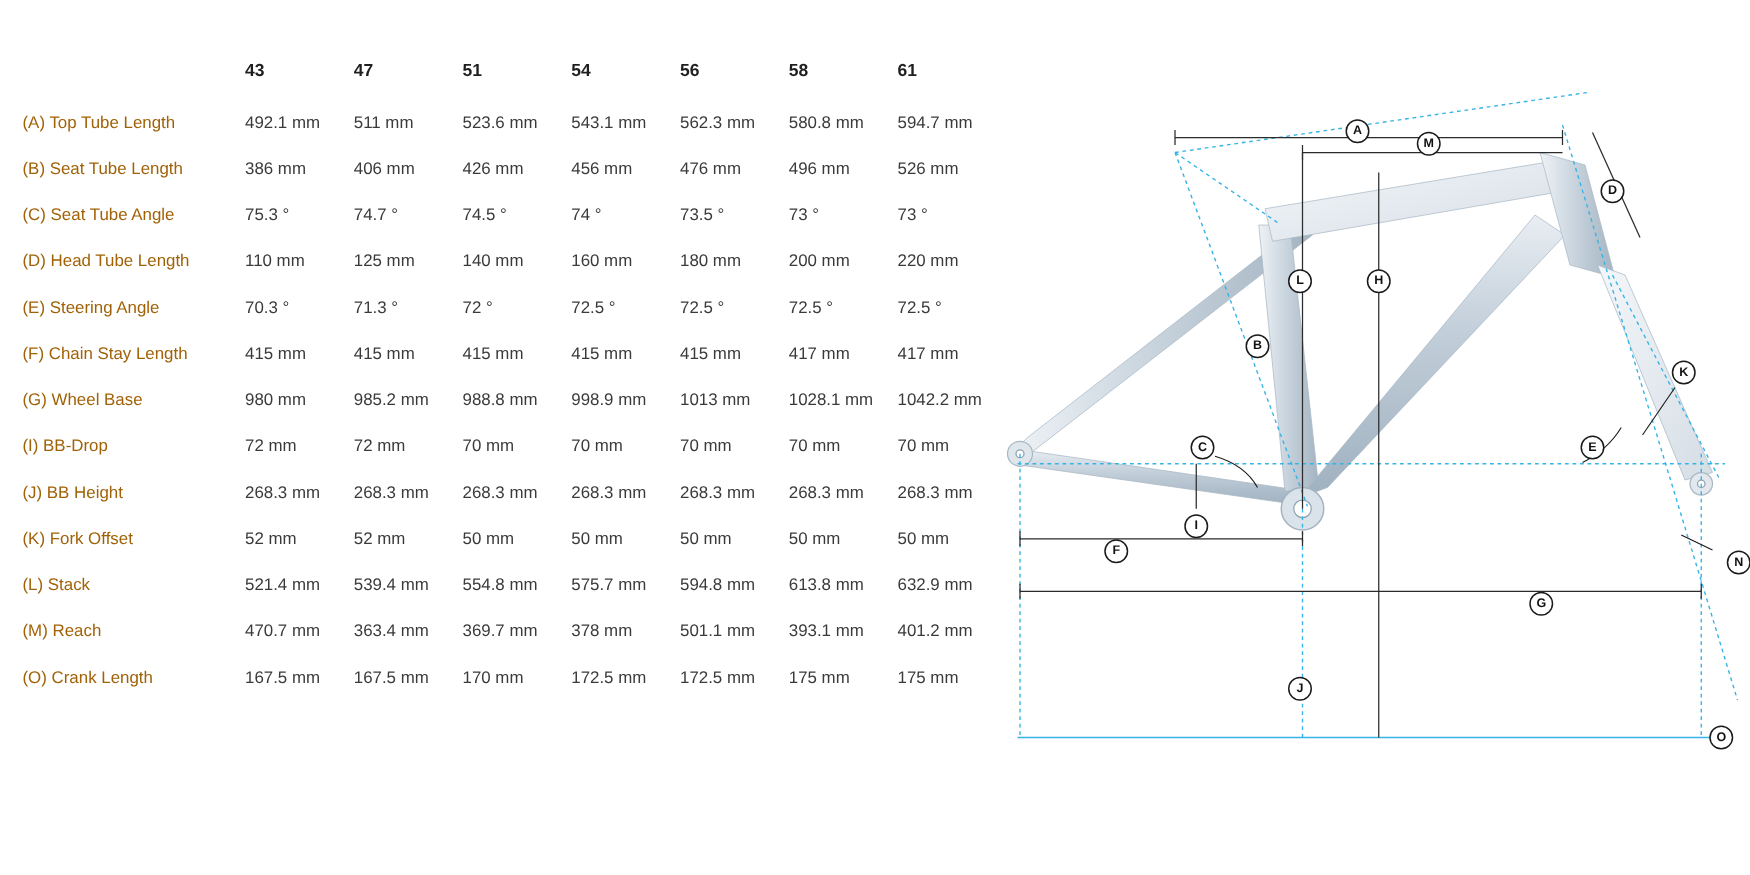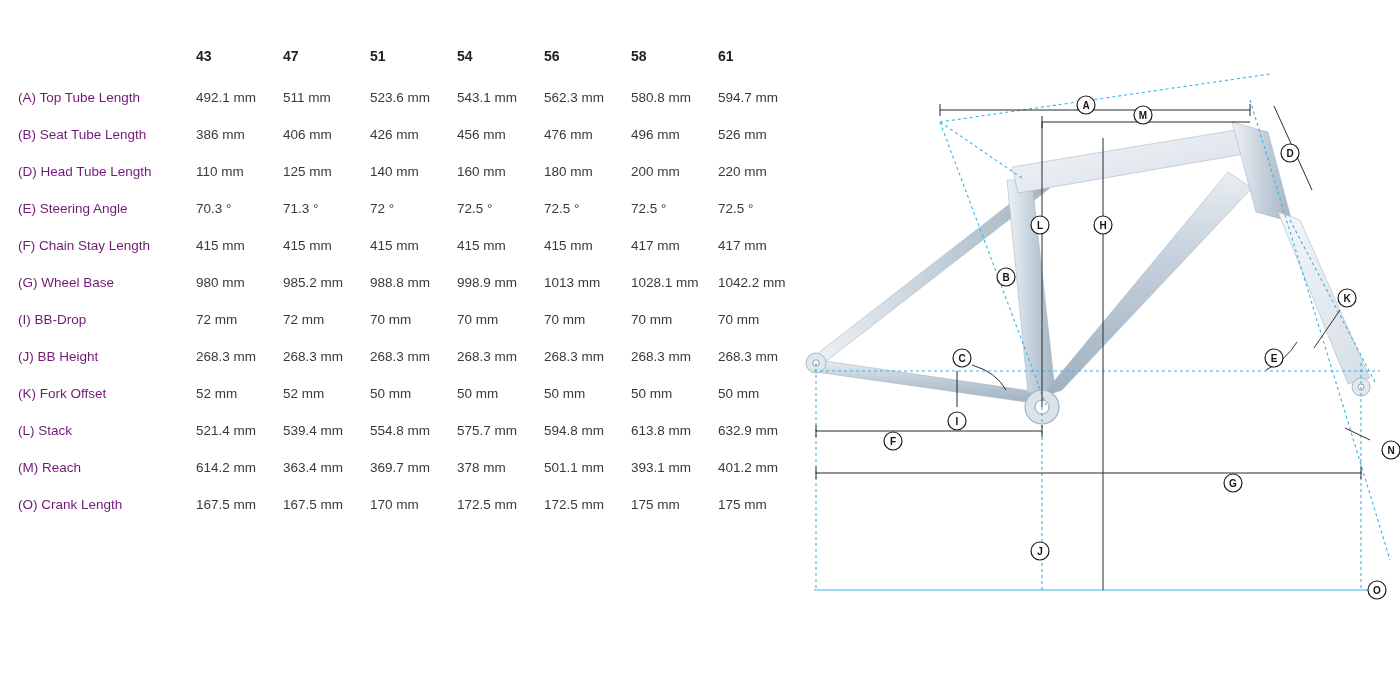--- a/index.html
+++ b/index.html
@@ -49,21 +49,21 @@
     color: #3a3a3a;
     padding: 0 0 22px 0;
     white-space: nowrap;
     vertical-align: top;
   }
   table.geo th.rowlabel-head {
     width: 178px;
   }
   table.geo td.rowlabel {
     width: 178px;
-    color: #701a75;
+    color: #a16207;
     margin-top: 12px;
   }
   table.geo th.size-col,
   table.geo td.size-col {
     width: 87px;
   }
 
   
   #bike-diagram {
     position: absolute;
@@ -144,20 +144,30 @@
           <td class="rowlabel">(B) Seat Tube Length</td>
           <td class="size-col">386 mm</td>
           <td class="size-col">406 mm</td>
           <td class="size-col">426 mm</td>
           <td class="size-col">456 mm</td>
           <td class="size-col">476 mm</td>
           <td class="size-col">496 mm</td>
           <td class="size-col">526 mm</td>
         </tr>
         <tr>
+          <td class="rowlabel">(C) Seat Tube Angle</td>
+          <td class="size-col">75.3 °</td>
+          <td class="size-col">74.7 °</td>
+          <td class="size-col">74.5 °</td>
+          <td class="size-col">74 °</td>
+          <td class="size-col">73.5 °</td>
+          <td class="size-col">73 °</td>
+          <td class="size-col">73 °</td>
+        </tr>
+        <tr>
           <td class="rowlabel">(D) Head Tube Length</td>
           <td class="size-col">110 mm</td>
           <td class="size-col">125 mm</td>
           <td class="size-col">140 mm</td>
           <td class="size-col">160 mm</td>
           <td class="size-col">180 mm</td>
           <td class="size-col">200 mm</td>
           <td class="size-col">220 mm</td>
         </tr>
         <tr>
@@ -225,21 +235,21 @@
           <td class="size-col">521.4 mm</td>
           <td class="size-col">539.4 mm</td>
           <td class="size-col">554.8 mm</td>
           <td class="size-col">575.7 mm</td>
           <td class="size-col">594.8 mm</td>
           <td class="size-col">613.8 mm</td>
           <td class="size-col">632.9 mm</td>
         </tr>
         <tr>
           <td class="rowlabel">(M) Reach</td>
-          <td class="size-col">614.2 mm</td>
+          <td class="size-col">470.7 mm</td>
           <td class="size-col">363.4 mm</td>
           <td class="size-col">369.7 mm</td>
           <td class="size-col">378 mm</td>
           <td class="size-col">501.1 mm</td>
           <td class="size-col">393.1 mm</td>
           <td class="size-col">401.2 mm</td>
         </tr>
         <tr>
           <td class="rowlabel">(O) Crank Length</td>
           <td class="size-col">167.5 mm</td>

